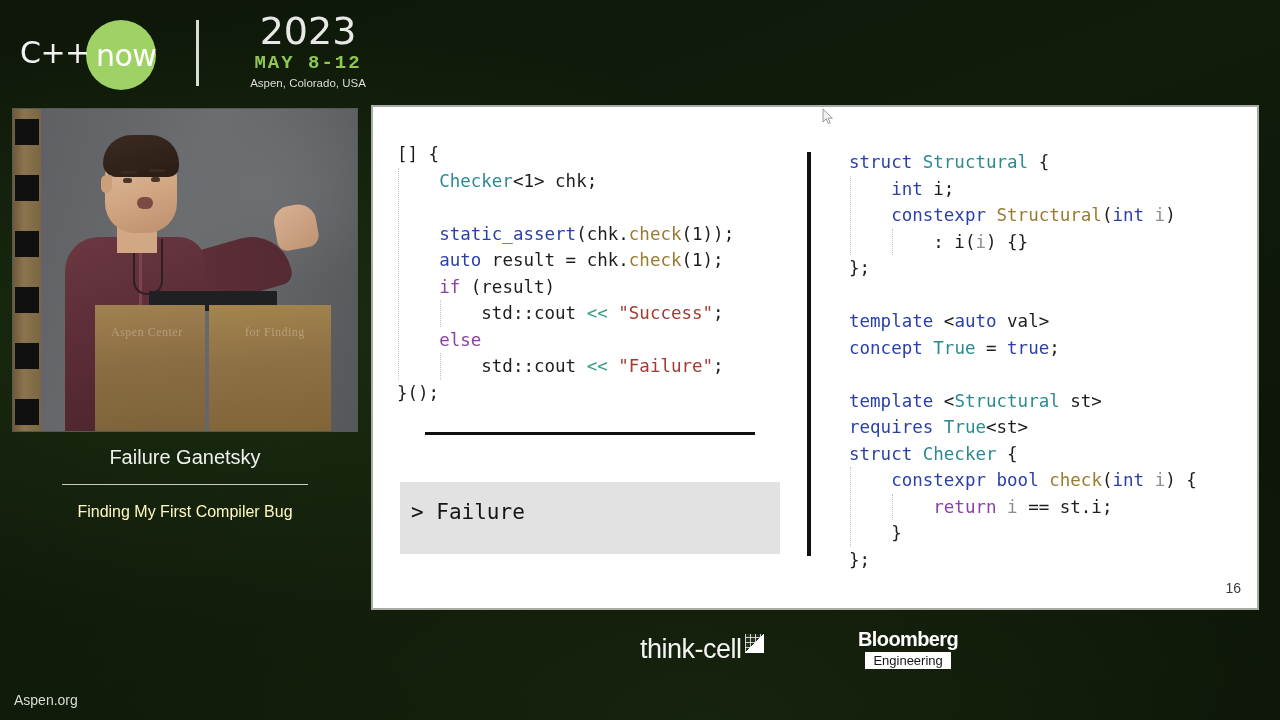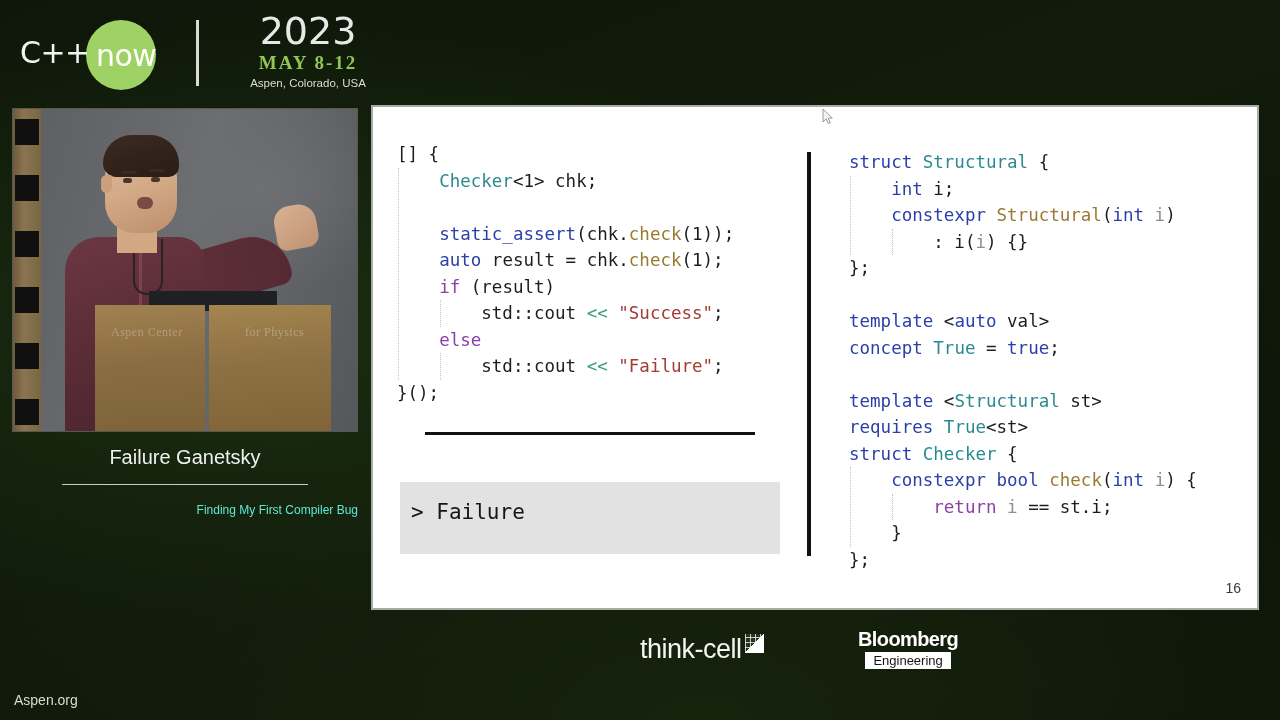--- a/index.html
+++ b/index.html
@@ -43,21 +43,21 @@
     position:absolute; left:196px; top:20px; width:3px; height:66px;
     background:#d8dcd4;
   }
   #conf-block { position:absolute; left:228px; top:12px; width:160px; text-align:center; }
   #conf-year {
     color:#e8e8e6; font-size:38px; font-weight:normal; letter-spacing:0px;
     font-family:"DejaVu Sans", sans-serif; line-height:1.0;
   }
   #conf-dates {
     color:#8fc752; font-size:19px; font-weight:bold; letter-spacing:2px;
-    font-family:Liberation Serif, serif; margin-top:2px;
+    font-family:Liberation Mono, monospace; margin-top:2px;
   }
   #conf-location {
     color:#dcdcd8; font-size:11.5px; margin-top:3px;
     font-family:"Liberation Sans", sans-serif;
   }
 
   
   #video-panel {
     position:absolute; left:12px; top:108px; width:346px; height:324px;
     border:1px solid #555a50; overflow:hidden;
@@ -151,21 +151,21 @@
     position:absolute; left:12px; top:446px; width:346px;
     text-align:center; color:#f0f0ee; font-size:20px;
     font-family:"Liberation Sans", sans-serif; font-weight:400;
   }
   #speaker-rule {
     position:absolute; left:62px; top:484px; width:246px; height:1px;
     background:#c9cdc2;
   }
   #talk-title {
     position:absolute; left:12px; top:503px; width:346px;
-    text-align:right; color:#5eead4; font-size:12px;
+    text-align:center; color:#fef9c3; font-size:16px;
     font-family:"Liberation Sans", sans-serif;
   }
 
   
   #slide-frame {
     position:absolute; left:371px; top:105px; width:888px; height:505px;
     border:2px solid #a8aca4; background:#ffffff;
   }
   #slide { position:absolute; inset:0; background:#ffffff; overflow:hidden; }
 
@@ -294,21 +294,21 @@
     <div class="vid-brow" style="left:108px; top:62px;"></div>
     <div class="vid-brow" style="left:136px; top:60px;"></div>
     <div class="vid-eye" style="left:110px; top:69px;"></div>
     <div class="vid-eye" style="left:138px; top:68px;"></div>
     <div class="vid-mouth"></div>
 
     <div class="vid-laptop"></div>
     <div class="vid-podium-l"></div>
     <div class="vid-podium-r"></div>
     <div class="vid-podium-text" style="left:98px;">Aspen Center</div>
-    <div class="vid-podium-text" style="left:232px;">for Physics</div>
+    <div class="vid-podium-text" style="left:232px;">for Finding</div>
   </div>
 </div>
 
 <div id="speaker-name">Failure Ganetsky</div>
 <div id="speaker-rule"></div>
 <div id="talk-title">Finding My First Compiler Bug</div>
 
 <div id="slide-frame">
   <div id="slide">
     <div id="code-left" class="code-block"><div style="height: 26.5px;"><span></span><span class="pln">[] {</span></div><div style="height: 26.5px;"><span>    </span><span class="typ">Checker</span><span class="pln">&lt;1&gt; chk;</span></div><div style="height: 26.5px;"><span>    </span></div><div style="height: 26.5px;"><span>    </span><span class="kw">static_assert</span><span class="pln">(chk.</span><span class="fn">check</span><span class="pln">(1));</span></div><div style="height: 26.5px;"><span>    </span><span class="kw">auto</span><span class="pln"> result = chk.</span><span class="fn">check</span><span class="pln">(1);</span></div><div style="height: 26.5px;"><span>    </span><span class="ctl">if</span><span class="pln"> (result)</span></div><div style="height: 26.5px;"><span>        </span><span class="pln">std::cout </span><span class="op">&lt;&lt;</span><span class="pln"> </span><span class="str">"Success"</span><span class="pln">;</span></div><div style="height: 26.5px;"><span>    </span><span class="ctl">else</span></div><div style="height: 26.5px;"><span>        </span><span class="pln">std::cout </span><span class="op">&lt;&lt;</span><span class="pln"> </span><span class="str">"Failure"</span><span class="pln">;</span></div><div style="height: 26.5px;"><span></span><span class="pln">}();</span></div><div class="indent-guide" style="left: 1px; top: 26.5px; height: 212px;"></div><div class="indent-guide" style="left: 43.2px; top: 159px; height: 26.5px;"></div><div class="indent-guide" style="left: 43.2px; top: 212px; height: 26.5px;"></div></div>

